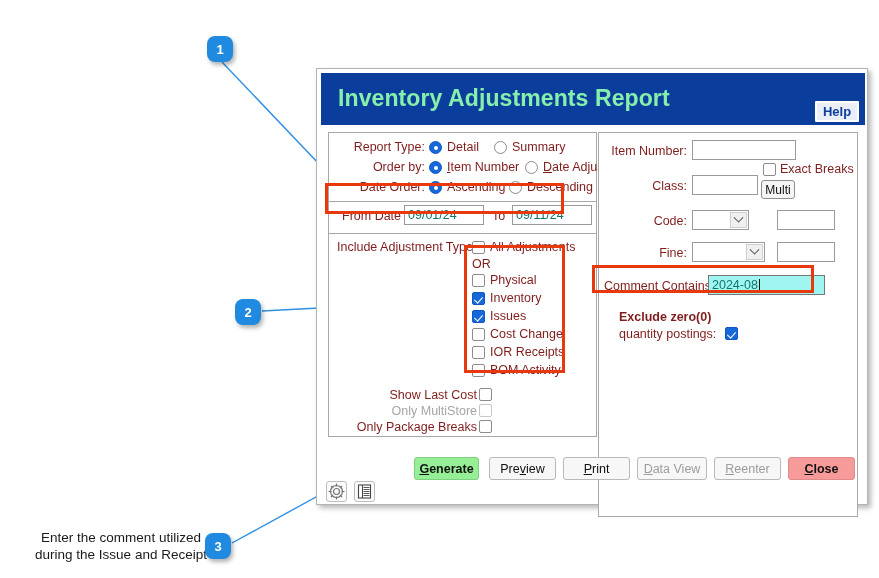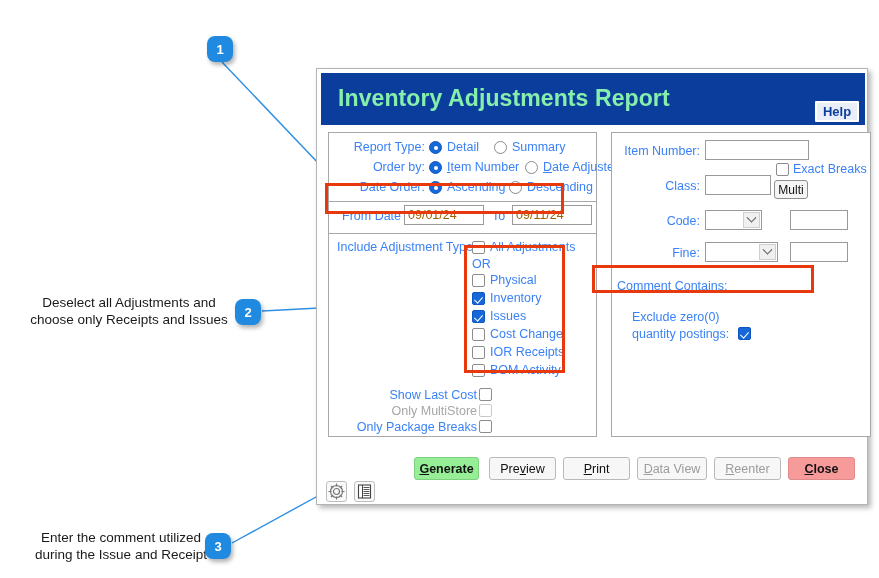--- a/index.html
+++ b/index.html
@@ -102,34 +102,34 @@
   }
 
   
   .panel {
     position: absolute;
     border: 1px solid #a8a8a8;
     background: #ffffff;
     box-sizing: border-box;
   }
   #left-panel  { left: 11px; top: 63px; width: 269px; height: 305px; }
-  #right-panel { left: 294px; top: 63px; width: 260px; height: 305px; }
+  #right-panel { left: 281px; top: 63px; width: 260px; height: 385px; }
 
   .hsep {
     position: absolute;
     left: 0;
     width: 100%;
     height: 0;
     border-top: 1px solid #a8a8a8;
   }
 
   .lbl {
     position: absolute;
     font-size: 12.5px;
-    color: #3b82f6;
+    color: #7f1d1d;
     white-space: nowrap;
   }
   .lbl.dim { color: #a6a6a6; }
   .lbl.right { text-align: right; }
 
   
   .radio {
     position: absolute;
     width: 13px; height: 13px;
     border-radius: 50%;
@@ -174,21 +174,21 @@
     transform: rotate(42deg);
   }
 
   
   .tbox {
     position: absolute;
     border: 1px solid #9a9a9a;
     background: #ffffff;
     box-sizing: border-box;
     font-size: 12.5px;
-    color: #a16207;
+    color: #0f766e;
     padding: 0 3px;
     display: flex;
     align-items: center;
     height: 20px;
   }
   .tbox.focus {
     background: #9ff5ef;
     border: 1px solid #767676;
   }
   .caret {
@@ -285,22 +285,20 @@
 
 <div class="canvas">
 
   <svg class="leader" width="879" height="578" style="left:0;top:0;">
     <line x1="222" y1="62" x2="340" y2="186" stroke="#2f8fe3" stroke-width="1.4"></line>
     <line x1="262" y1="311" x2="472" y2="300" stroke="#2f8fe3" stroke-width="1.4"></line>
     <line x1="232" y1="543" x2="327" y2="491" stroke="#2f8fe3" stroke-width="1.4"></line>
     <line x1="327" y1="491" x2="700" y2="287" stroke="#2f8fe3" stroke-width="1.4"></line>
   </svg>
 
-  <div class="annot-text" id="annot-2-text">Deselect all Adjustments and
-choose only Receipts and Issues</div>
   <div class="annot-text" id="annot-3-text">Enter the comment utilized
 during the Issue and Receipt</div>
 
   <div class="callout" id="callout-1">1</div>
   <div class="callout" id="callout-2">2</div>
   <div class="callout" id="callout-3">3</div>
 
   <div class="dialog">
 
     <div class="titlebar">
@@ -390,22 +388,26 @@
       </div>
       <div class="tbox" style="left:178px; top:77px; width:58px;"></div>
 
       <div class="lbl right" style="left:2px; top:113px; width:86px;">Fine:</div>
       <div class="combo" style="left:93px; top:109px; width:73px;">
         <span class="arrowbox"></span>
       </div>
       <div class="tbox" style="left:178px; top:109px; width:58px;"></div>
 
       <div class="lbl" style="left:5px; top:146px;">Comment Contains:</div>
-
-      <div class="lbl" style="left:20px; top:177px;">Exclude zero(0)</div>
+      <div class="tbox focus" style="left:109px; top:142px; width:117px;">
+        <span>2024-08</span>
+          <span class="caret"></span>
+      </div>
+
+      <div class="lbl" style="left:20px; top:177px;font-weight:bold;">Exclude zero(0)</div>
       <div class="lbl" style="left:20px; top:194px;">quantity postings:</div>
       <div class="cbx on" style="left:126px; top:194px;"></div>
     </div>
 
     <div class="icon-btn" style="left:9px; top:412px;">
       <svg width="19" height="19" viewBox="0 0 19 19">
         <g fill="none" stroke="#777" stroke-width="1.2">
           <circle cx="9.5" cy="9.5" r="3"></circle>
           <circle cx="9.5" cy="9.5" r="6"></circle>
           <path d="M9.5 1.5v3M9.5 14.5v3M1.5 9.5h3M14.5 9.5h3M4 4l2 2M13 13l2 2M15 4l-2 2M6 13l-2 2"></path>

